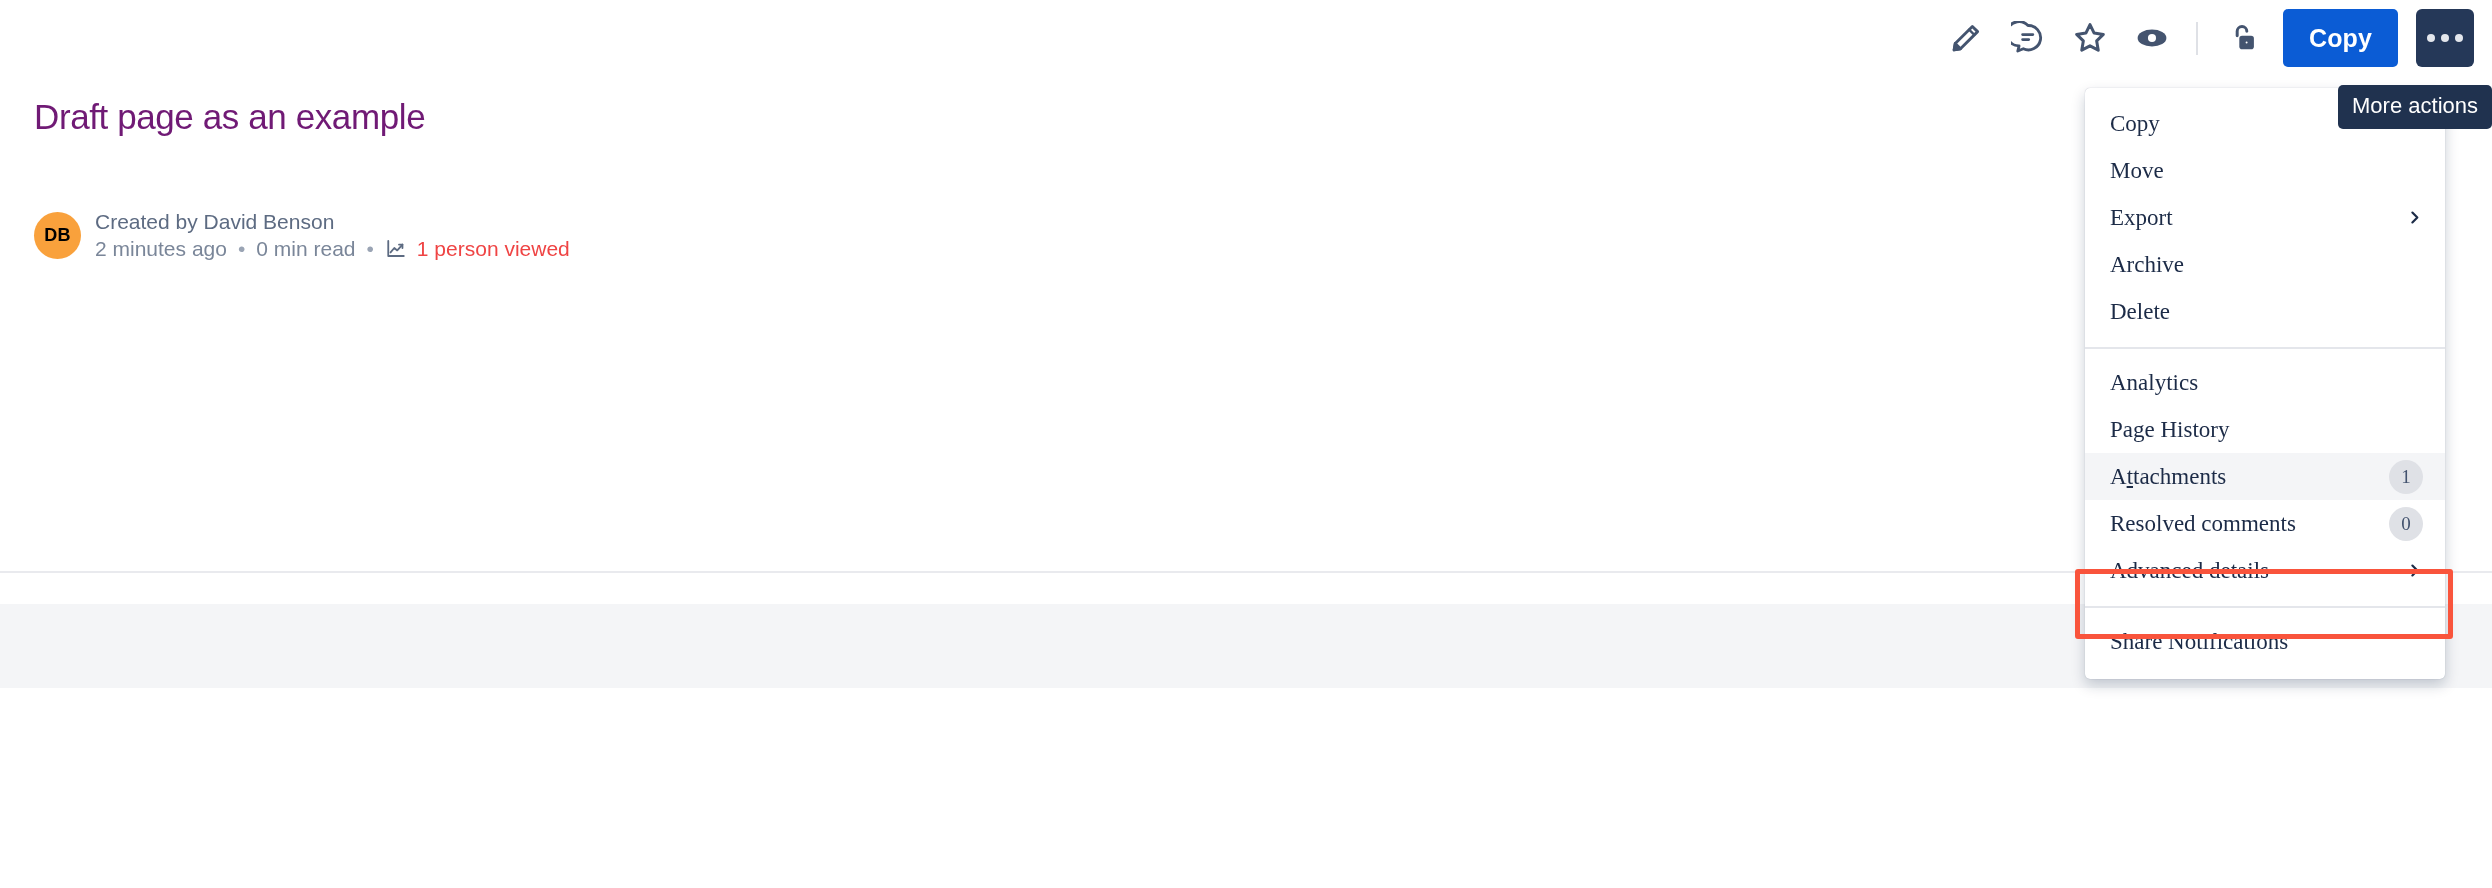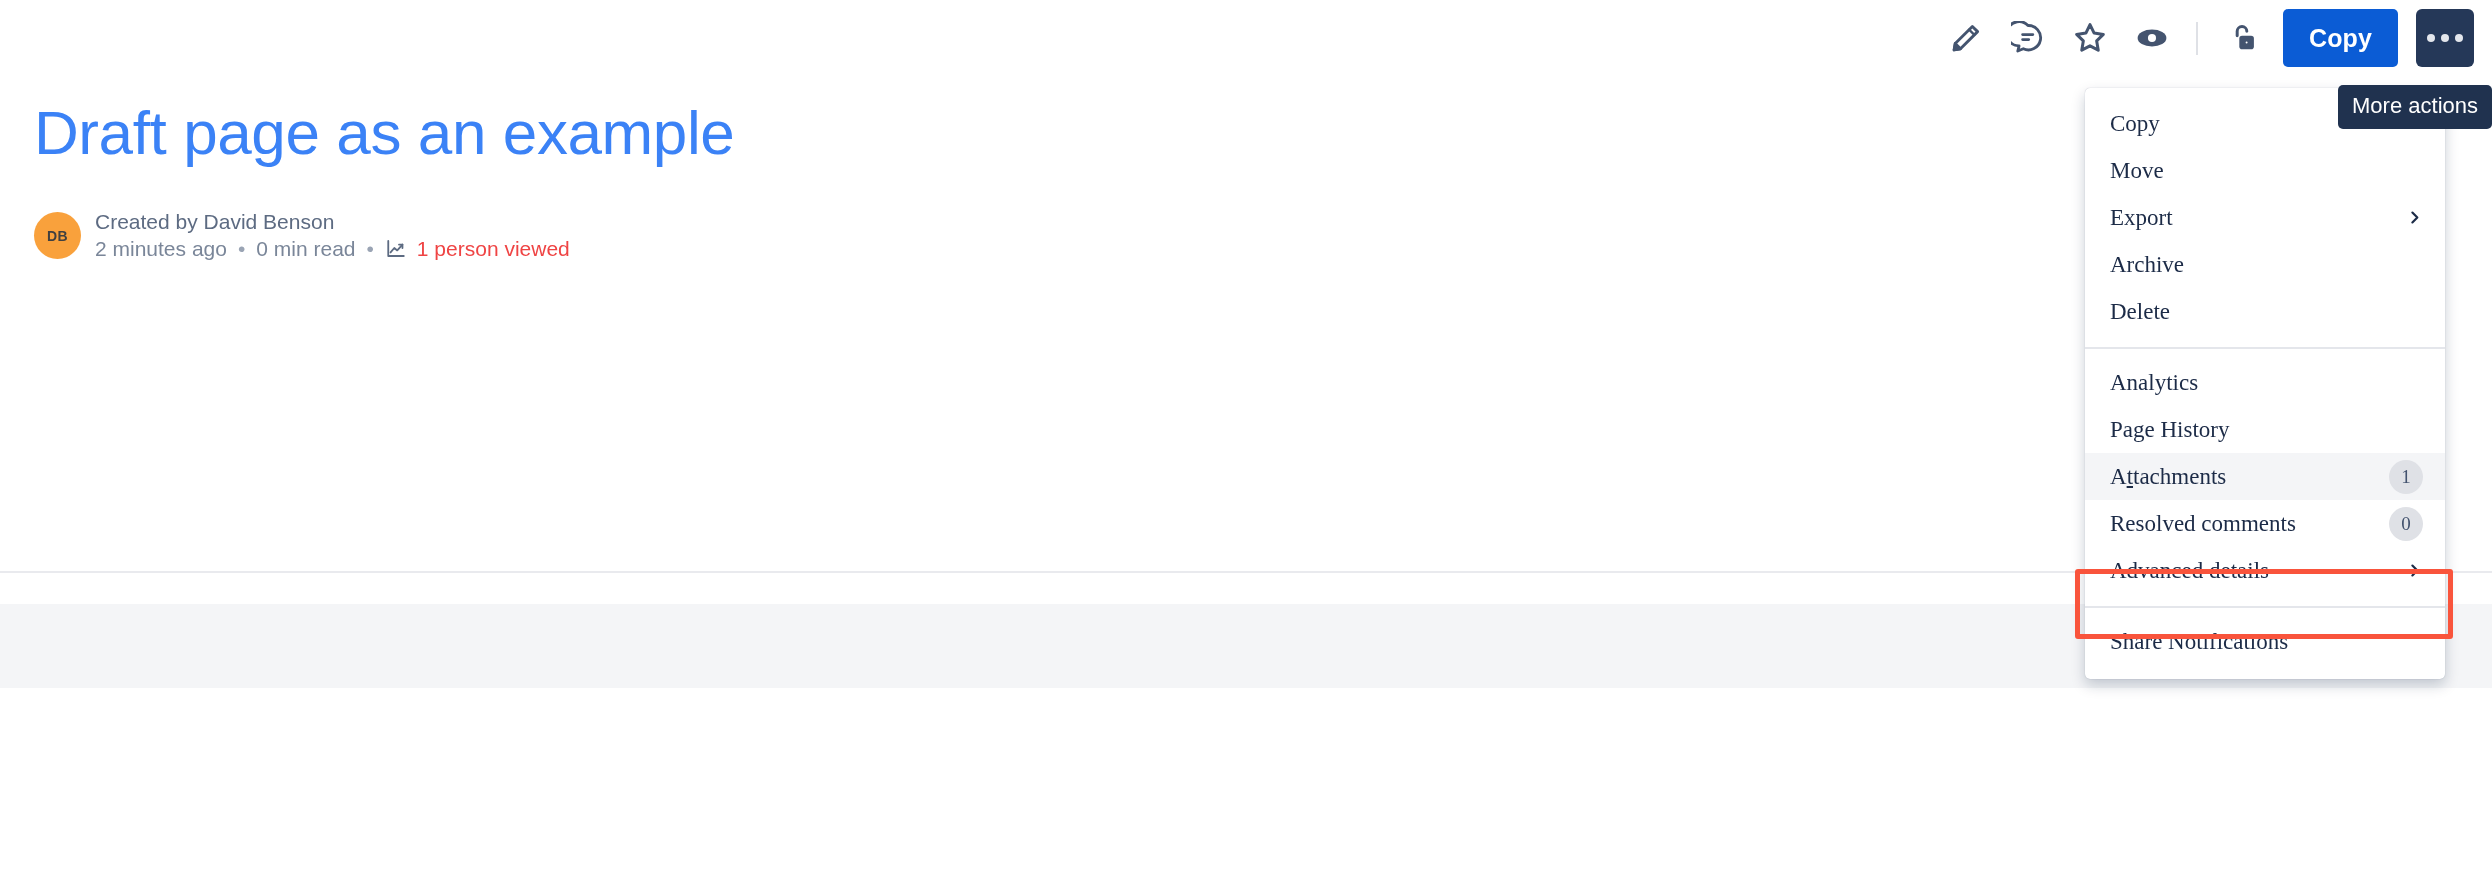--- a/index.html
+++ b/index.html
@@ -98,43 +98,43 @@
     white-space: nowrap;
     z-index: 40;
     font-family: "Liberation Sans", sans-serif;
   }
 
   
   .page-title {
     position: absolute;
     left: 34px;
     top: 97px;
-    font-size: 62px;
+    font-size: 35px;
     font-weight: 500;
-    color: #3b82f6;
+    color: #701a75;
     letter-spacing: -0.4px;
     white-space: nowrap;
   }
 
   .byline {
     position: absolute;
     left: 34px;
     top: 211px;
     display: flex;
     align-items: center;
     gap: 14px;
   }
 
   .avatar {
     width: 47px;
     height: 47px;
     border-radius: 50%;
     background: #F9A13C;
-    color: #404040;
-    font-size: 14px;
+    color: #000000;
+    font-size: 18px;
     font-weight: 700;
     display: flex;
     align-items: center;
     justify-content: center;
     letter-spacing: .3px;
     flex: 0 0 auto;
   }
 
   .byline-text { display: flex; flex-direction: column; gap: 5px; }
 

